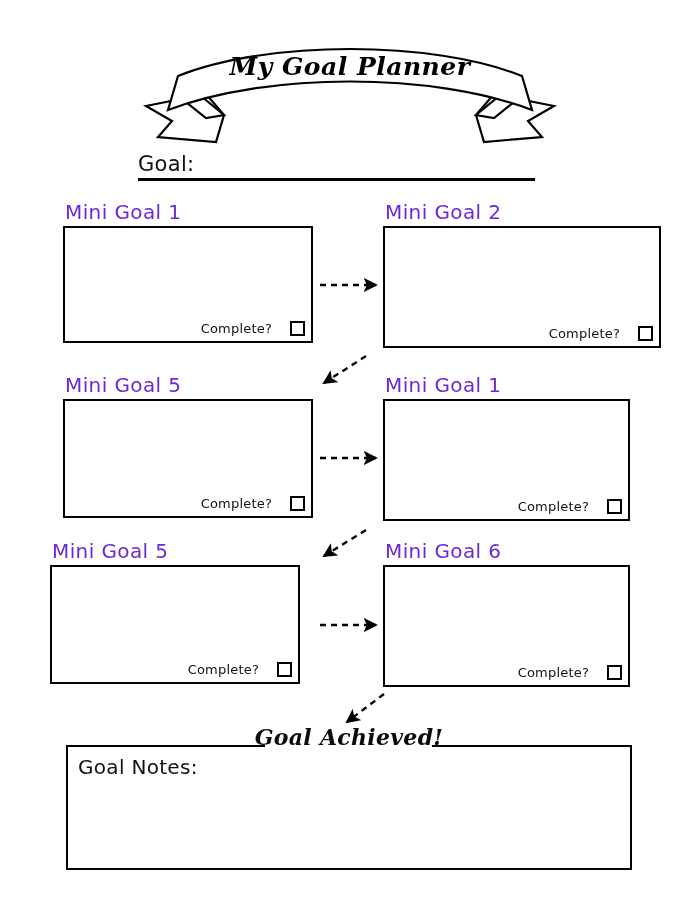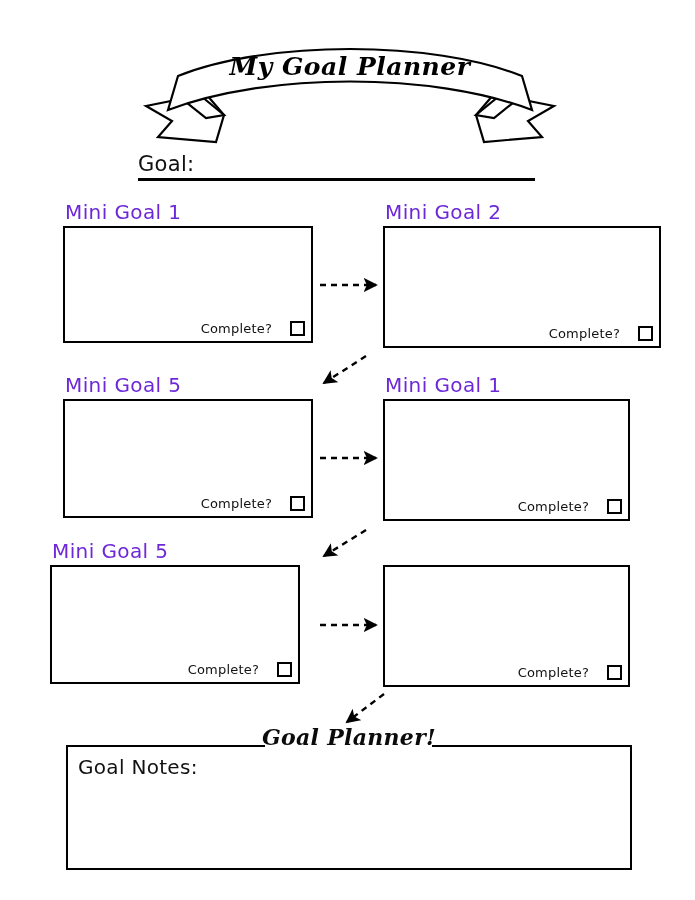--- a/index.html
+++ b/index.html
@@ -262,20 +262,21 @@
   <div class="mg" style="left:50px; top:565px; width:250px; height:119px;border-radius:10px;">
     <div class="mg-label">Mini Goal 5</div>
     <div class="mg-box"></div>
     <div class="mg-complete">
       <span class="mg-complete-label">Complete?</span>
       <span class="checkbox"></span>
     </div>
   </div>
 
   <div class="mg" style="left:383px; top:565px; width:247px; height:122px;">
+    <div class="mg-label">Mini Goal 6</div>
     <div class="mg-box"></div>
     <div class="mg-complete">
       <span class="mg-complete-label">Complete?</span>
       <span class="checkbox"></span>
     </div>
   </div>
 
   <svg class="arrow-layer" width="695" height="900" viewBox="0 0 695 900" xmlns="http://www.w3.org/2000/svg">
     <defs>
       <marker id="ah" markerWidth="7" markerHeight="7" refX="5.2" refY="3" orient="auto" markerUnits="strokeWidth">
@@ -289,17 +290,17 @@
       <line x1="366" y1="530" x2="324" y2="556"></line>
       <line x1="320" y1="625" x2="376" y2="625"></line>
       <line x1="384" y1="694" x2="347" y2="722"></line>
     </g>
   </svg>
 
   <div class="final-wrap">
     <div class="final-box"></div>
     <div class="final-top-left"></div>
     <div class="final-top-right"></div>
-    <div class="achieved">Goal Planner!</div>
+    <div class="achieved">Goal Achieved!</div>
     <div class="final-label">Goal Notes:</div>
   </div>
 
 </div>
 
 </body></html>

